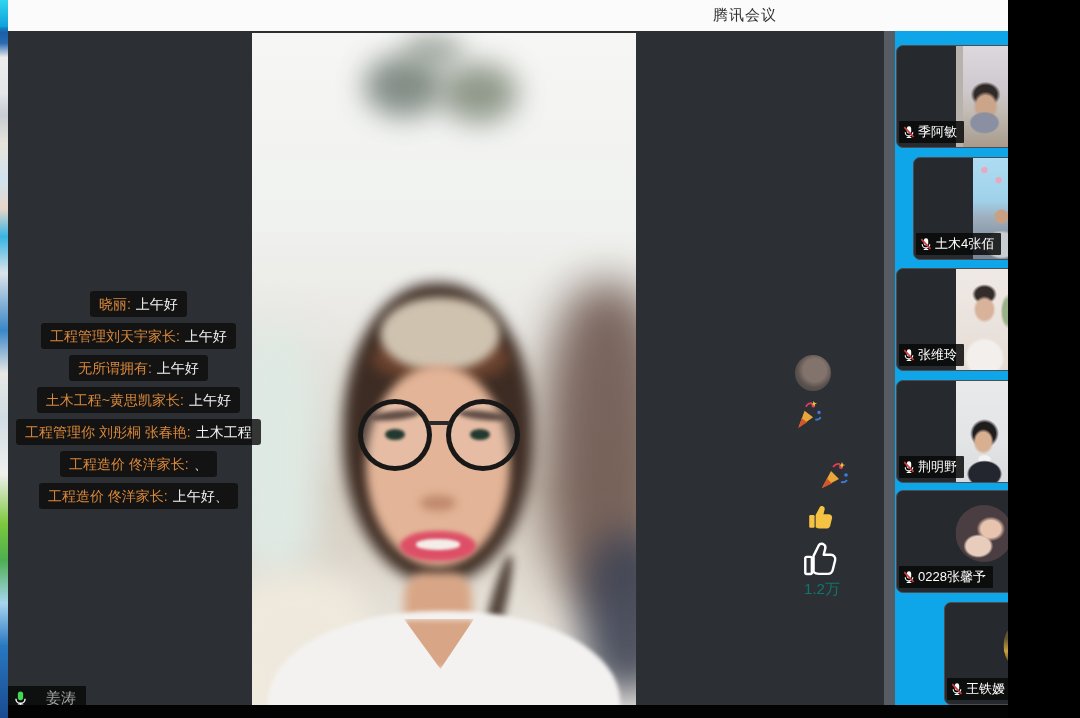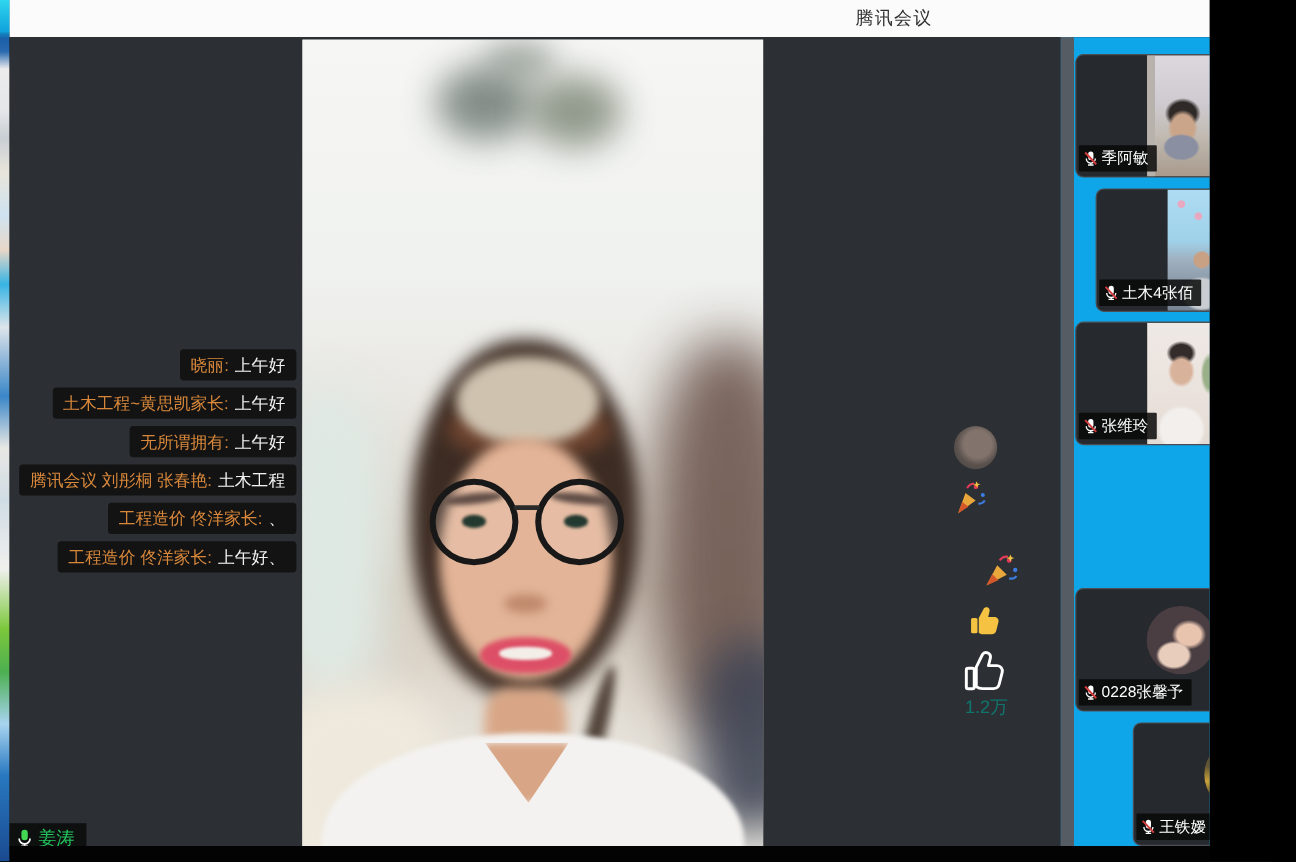--- a/index.html
+++ b/index.html
@@ -58,40 +58,40 @@
   .mv-teeth { position:absolute; left:164px; top:506px; width:44px; height:11px; background:#f3eee8; border-radius:45%; filter:blur(1.5px); }
   .mv-neck { position:absolute; left:152px; top:540px; width:68px; height:80px; background:#d8a686; filter:blur(5px); border-radius:30%; }
   .mv-shirt { position:absolute; left:16px; top:578px; width:352px; height:110px; background:#f3f2f0;
     border-radius:48% 48% 0 0 / 90px 90px 0 0; filter:blur(2px); }
   .mv-vneck { position:absolute; left:152px; top:586px; width:70px; height:50px; background:#d8a686;
     clip-path:polygon(0 0,100% 0,52% 100%); filter:blur(3px); }
   .mv-strand { position:absolute; left:236px; top:520px; width:16px; height:120px; background:#3a2a20;
     border-radius:50%; transform:rotate(14deg); filter:blur(4px); opacity:.85; }
 
   
-  .chat { position:absolute; left:16px; top:291px; display:flex; flex-direction:column; align-items:flex-end; gap:6px; }
+  .chat { position:absolute; left:16px; top:291px; display:flex; flex-direction:column; align-items:center; gap:6px; }
   .bubble { height:26px; line-height:26px; padding:0 9px; border-radius:3px; background:rgba(13,13,13,.82);
     font-size:14px; color:#f2f2f2; white-space:nowrap; }
   .bubble .sender { color:#d9883a; margin-right:5px; }
 
   
   .reaction-avatar { position:absolute; left:795px; top:355px; width:36px; height:36px; border-radius:50%;
     opacity:.5; overflow:hidden;
     background:radial-gradient(circle at 55% 42%, #d8b6a4 0 40%, #8a7468 60%, #5a504c 100%); }
   .emoji { position:absolute; }
   .emoji.e1 { left:793px; top:400px; transform:rotate(-8deg); }
   .emoji.e2 { left:818px; top:460px; }
   .emoji.e3 { left:806px; top:501px; }
   .like-btn { position:absolute; left:801px; top:537px; width:40px; height:44px; cursor:pointer; }
   .like-count { position:absolute; left:822px; top:580px; transform:translateX(-50%);
     font-size:15px; color:#0f766e; }
 
   
-  .self-label { position:absolute; left:8px; top:686px; height:25px; display:flex; align-items:center; gap:3px;
-    background:rgba(10,10,10,.88); padding:0 10px 0 4px; color:#22c55e; font-size:15px; }
+  .self-label { position:absolute; left:8px; top:686px; height:25px; display:flex; align-items:center; gap:17px;
+    background:rgba(10,10,10,.88); padding:0 10px 0 4px; color:#a3a3a3; font-size:15px; }
 
   
   .sidebar { position:absolute; left:884px; top:31px; width:196px; height:674px; background:#0ea5e9; }
   .scroll-track { position:absolute; left:0; top:0; width:11px; height:100%; background:#565c63; }
   .tile { position:absolute; left:12px; width:175px; height:103px; background:#26292d;
     border:1px solid #4a4e53; border-radius:7px; overflow:hidden; cursor:pointer; }
   .t1 { top:14px; } .t2 { top:126px;margin-left:17px; } .t3 { top:237px; } .t4 { top:349px; } .t5 { top:459px; } .t6 { top:571px;margin-left:48px; }
   .tile-strip { position:absolute; left:59px; top:0; width:57px; height:100%; filter:blur(.5px); }
   .strip1 { background:
       radial-gradient(ellipse 22px 16px at 50% 76%, #8a90a2 0 60%, transparent 70%),
@@ -176,23 +176,24 @@
       <div class="mv-teeth"></div>
       <div class="mv-neck"></div>
       <div class="mv-strand"></div>
       <div class="mv-shirt"></div>
       <div class="mv-vneck"></div>
     </div>
   </div>
 
   <div class="chat">
     <div class="bubble"><span class="sender">晓丽:</span><span>上午好</span></div>
+    <div class="bubble"><span class="sender">工程管理刘天宇家长:</span><span>上午好</span></div>
+    <div class="bubble"><span class="sender">无所谓拥有:</span><span>上午好</span></div>
     <div class="bubble"><span class="sender">土木工程~黄思凯家长:</span><span>上午好</span></div>
-    <div class="bubble"><span class="sender">无所谓拥有:</span><span>上午好</span></div>
-    <div class="bubble"><span class="sender">腾讯会议 刘彤桐 张春艳:</span><span>土木工程</span></div>
+    <div class="bubble"><span class="sender">工程管理你 刘彤桐 张春艳:</span><span>土木工程</span></div>
     <div class="bubble"><span class="sender">工程造价 佟洋家长:</span><span>、</span></div>
     <div class="bubble"><span class="sender">工程造价 佟洋家长:</span><span>上午好、</span></div>
   </div>
 
   <div class="reaction-avatar"></div>
 
   <svg class="icon emoji e1" width="30" height="30" viewBox="0 0 32 32">
     <polygon points="4,28 13,11 21,19" fill="#e9a63a"></polygon>
     <polygon points="4,28 9,18.5 14,23.5" fill="#d4572c"></polygon>
     <circle cx="23" cy="7" r="2" fill="#e23b5a"></circle>
@@ -269,20 +270,33 @@
           <rect x="5.5" y="1.4" width="5" height="8.2" rx="2.5" fill="#ffffff"></rect>
           <path d="M3.7 8.2 a4.3 4.3 0 0 0 8.6 0" fill="none" stroke="#ffffff" stroke-width="1.3"></path>
           <line x1="8" y1="12.6" x2="8" y2="14" stroke="#ffffff" stroke-width="1.3"></line>
           <line x1="5.4" y1="14.3" x2="10.6" y2="14.3" stroke="#ffffff" stroke-width="1.3"></line>
           <line x1="2.6" y1="2.4" x2="13.2" y2="13.6" stroke="#d23b3b" stroke-width="1.9"></line>
         </svg>
         <span>张维玲</span>
       </div>
     </div>
 
+    <div class="tile t4">
+      <div class="tile-strip strip4"></div>
+      <div class="name-tag">
+        <svg class="icon" width="14" height="14" viewBox="0 0 16 16">
+          <rect x="5.5" y="1.4" width="5" height="8.2" rx="2.5" fill="#ffffff"></rect>
+          <path d="M3.7 8.2 a4.3 4.3 0 0 0 8.6 0" fill="none" stroke="#ffffff" stroke-width="1.3"></path>
+          <line x1="8" y1="12.6" x2="8" y2="14" stroke="#ffffff" stroke-width="1.3"></line>
+          <line x1="5.4" y1="14.3" x2="10.6" y2="14.3" stroke="#ffffff" stroke-width="1.3"></line>
+          <line x1="2.6" y1="2.4" x2="13.2" y2="13.6" stroke="#d23b3b" stroke-width="1.9"></line>
+        </svg>
+        <span>荆明野</span>
+      </div>
+    </div>
 
     <div class="tile t5">
       <div class="tile-avatar avatar5"></div>
       <div class="name-tag">
         <svg class="icon" width="14" height="14" viewBox="0 0 16 16">
           <rect x="5.5" y="1.4" width="5" height="8.2" rx="2.5" fill="#ffffff"></rect>
           <path d="M3.7 8.2 a4.3 4.3 0 0 0 8.6 0" fill="none" stroke="#ffffff" stroke-width="1.3"></path>
           <line x1="8" y1="12.6" x2="8" y2="14" stroke="#ffffff" stroke-width="1.3"></line>
           <line x1="5.4" y1="14.3" x2="10.6" y2="14.3" stroke="#ffffff" stroke-width="1.3"></line>
           <line x1="2.6" y1="2.4" x2="13.2" y2="13.6" stroke="#d23b3b" stroke-width="1.9"></line>

